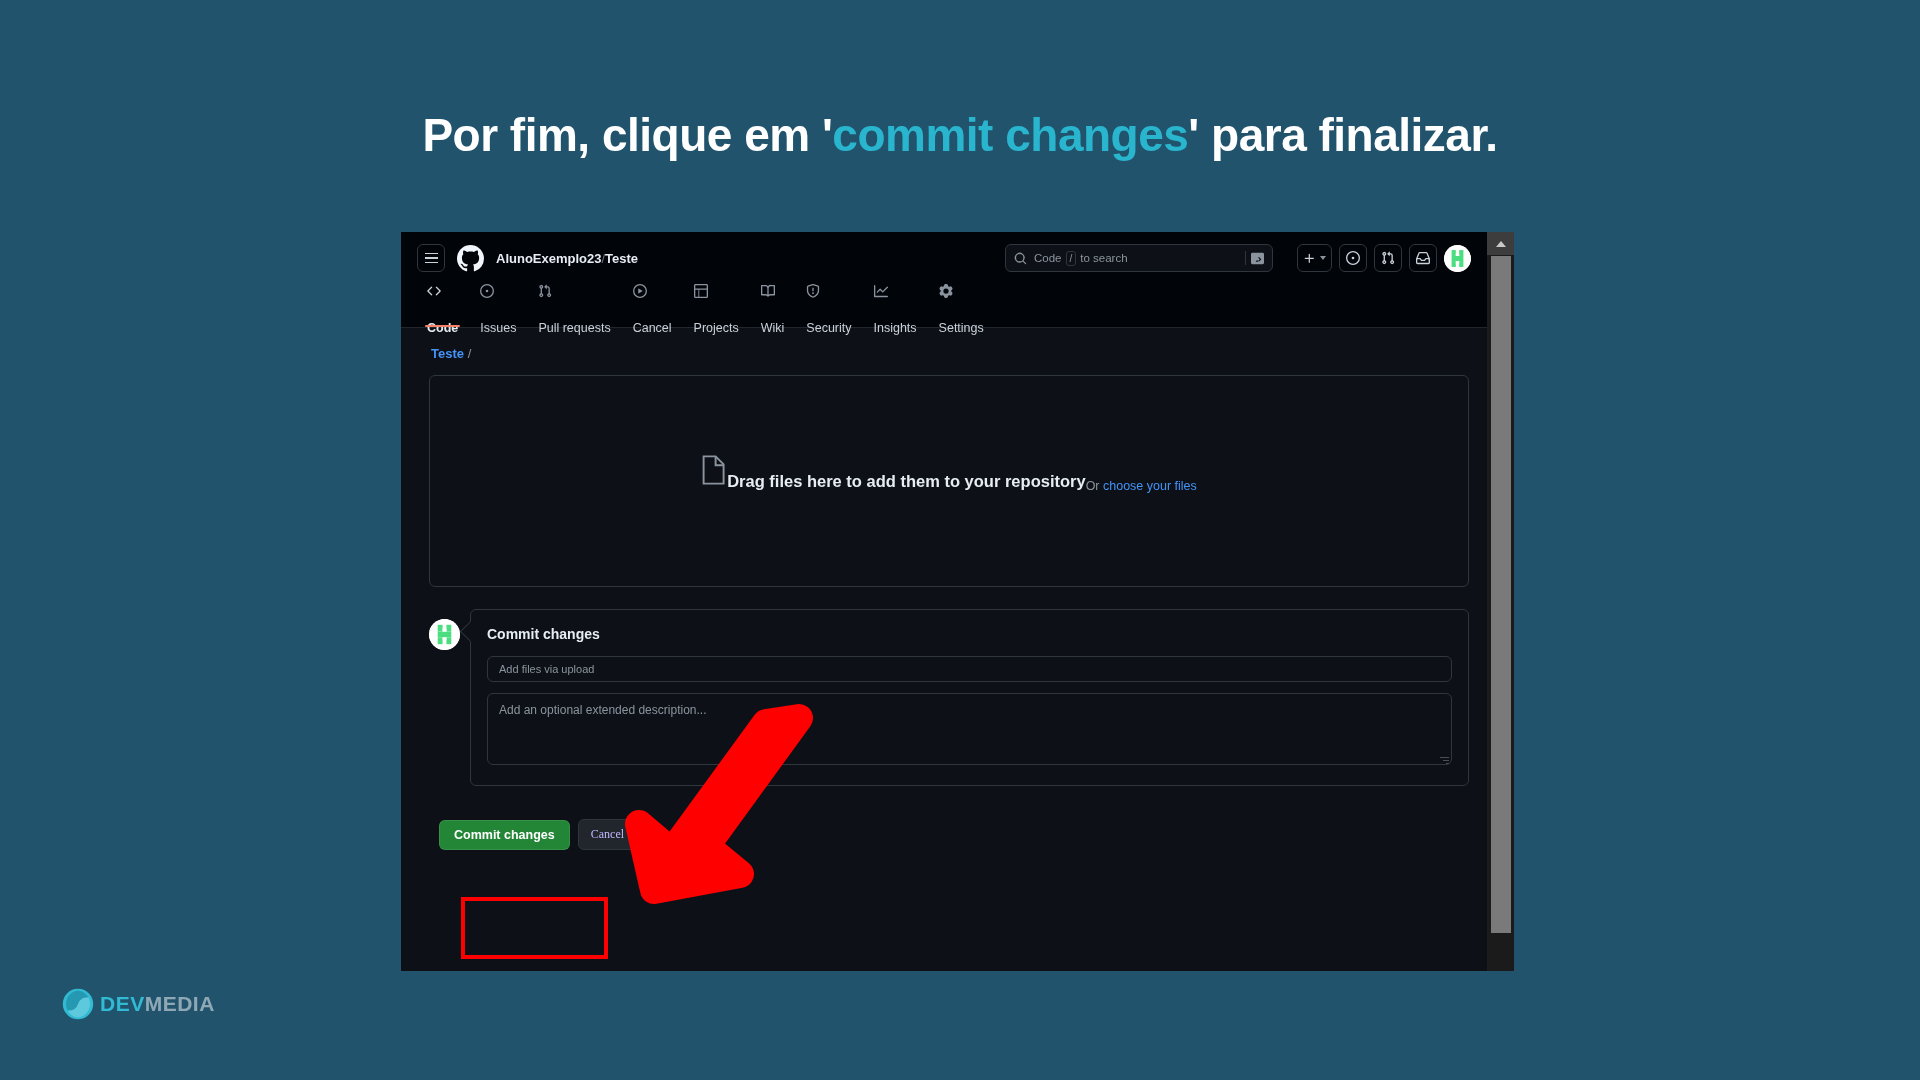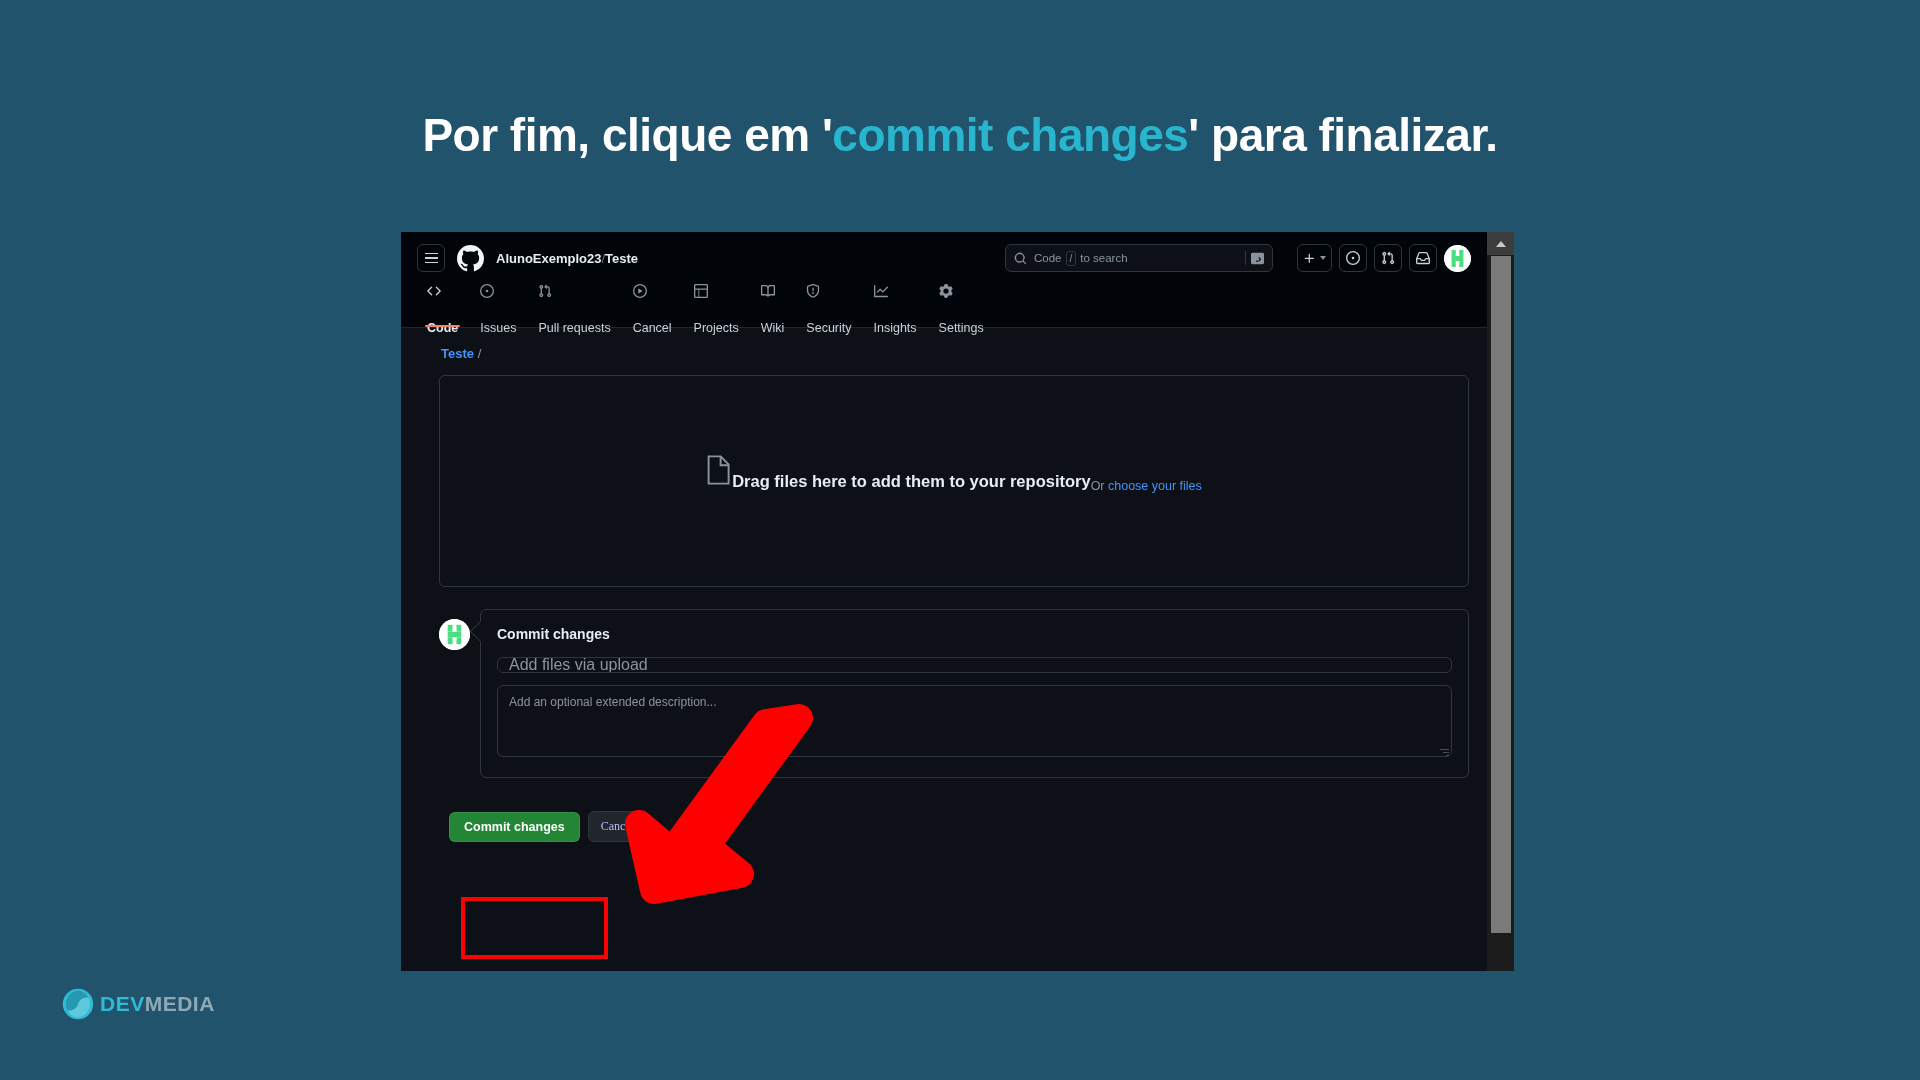--- a/index.html
+++ b/index.html
@@ -122,21 +122,21 @@
     flex-direction: column;
   }
   .repo-tab.active { font-weight: 600; color: #e6edf3; }
   .repo-tab.active::after {
     content:""; position:absolute; left: 8px; right: 8px; bottom: 0;
     height: 2px; background: #f78166; border-radius: 2px;
   }
   .repo-tab svg { flex: 0 0 auto; }
 
   
-  .page-body { padding: 18px 18px 0 14px; margin-left: 24px; }
+  .page-body { padding: 18px 18px 0 28px; }
   .crumb {
     font-size: 13px; color: #4493f8; font-weight: 600;
     margin-left: 2px; margin-bottom: 14px;
   }
   .crumb .slash { color: #8b949e; font-weight: 400; }
 
   .dropzone {
     height: 212px;
     border: 1px solid #30363d;
     border-radius: 6px;
@@ -171,24 +171,24 @@
   }
   .commit-card::before {
     content:""; position:absolute; left:-8px; top: 14px;
     width: 14px; height: 14px;
     background: #0d1117;
     border-left: 1px solid #30363d; border-bottom: 1px solid #30363d;
     transform: rotate(45deg);
   }
   .commit-title { font-size: 14px; font-weight: 700; color: #e6edf3; margin-bottom: 14px; }
   .cm-input {
-    width: 100%; height: 16px;
+    width: 100%; height: 26px;
     background: #0d1117;
     border: 1px solid #30363d; border-radius: 6px;
-    color: #8b949e; font-size: 16px;
+    color: #8b949e; font-size: 11px;
     padding: 0 11px;
     font-family: "Liberation Sans", sans-serif;
     outline: none;
   }
   .cm-textarea {
     width: 100%; height: 72px;
     margin-top: 11px;
     background: #0d1117;
     border: 1px solid #30363d; border-radius: 6px;
     color: #8b949e; font-size: 12px;

